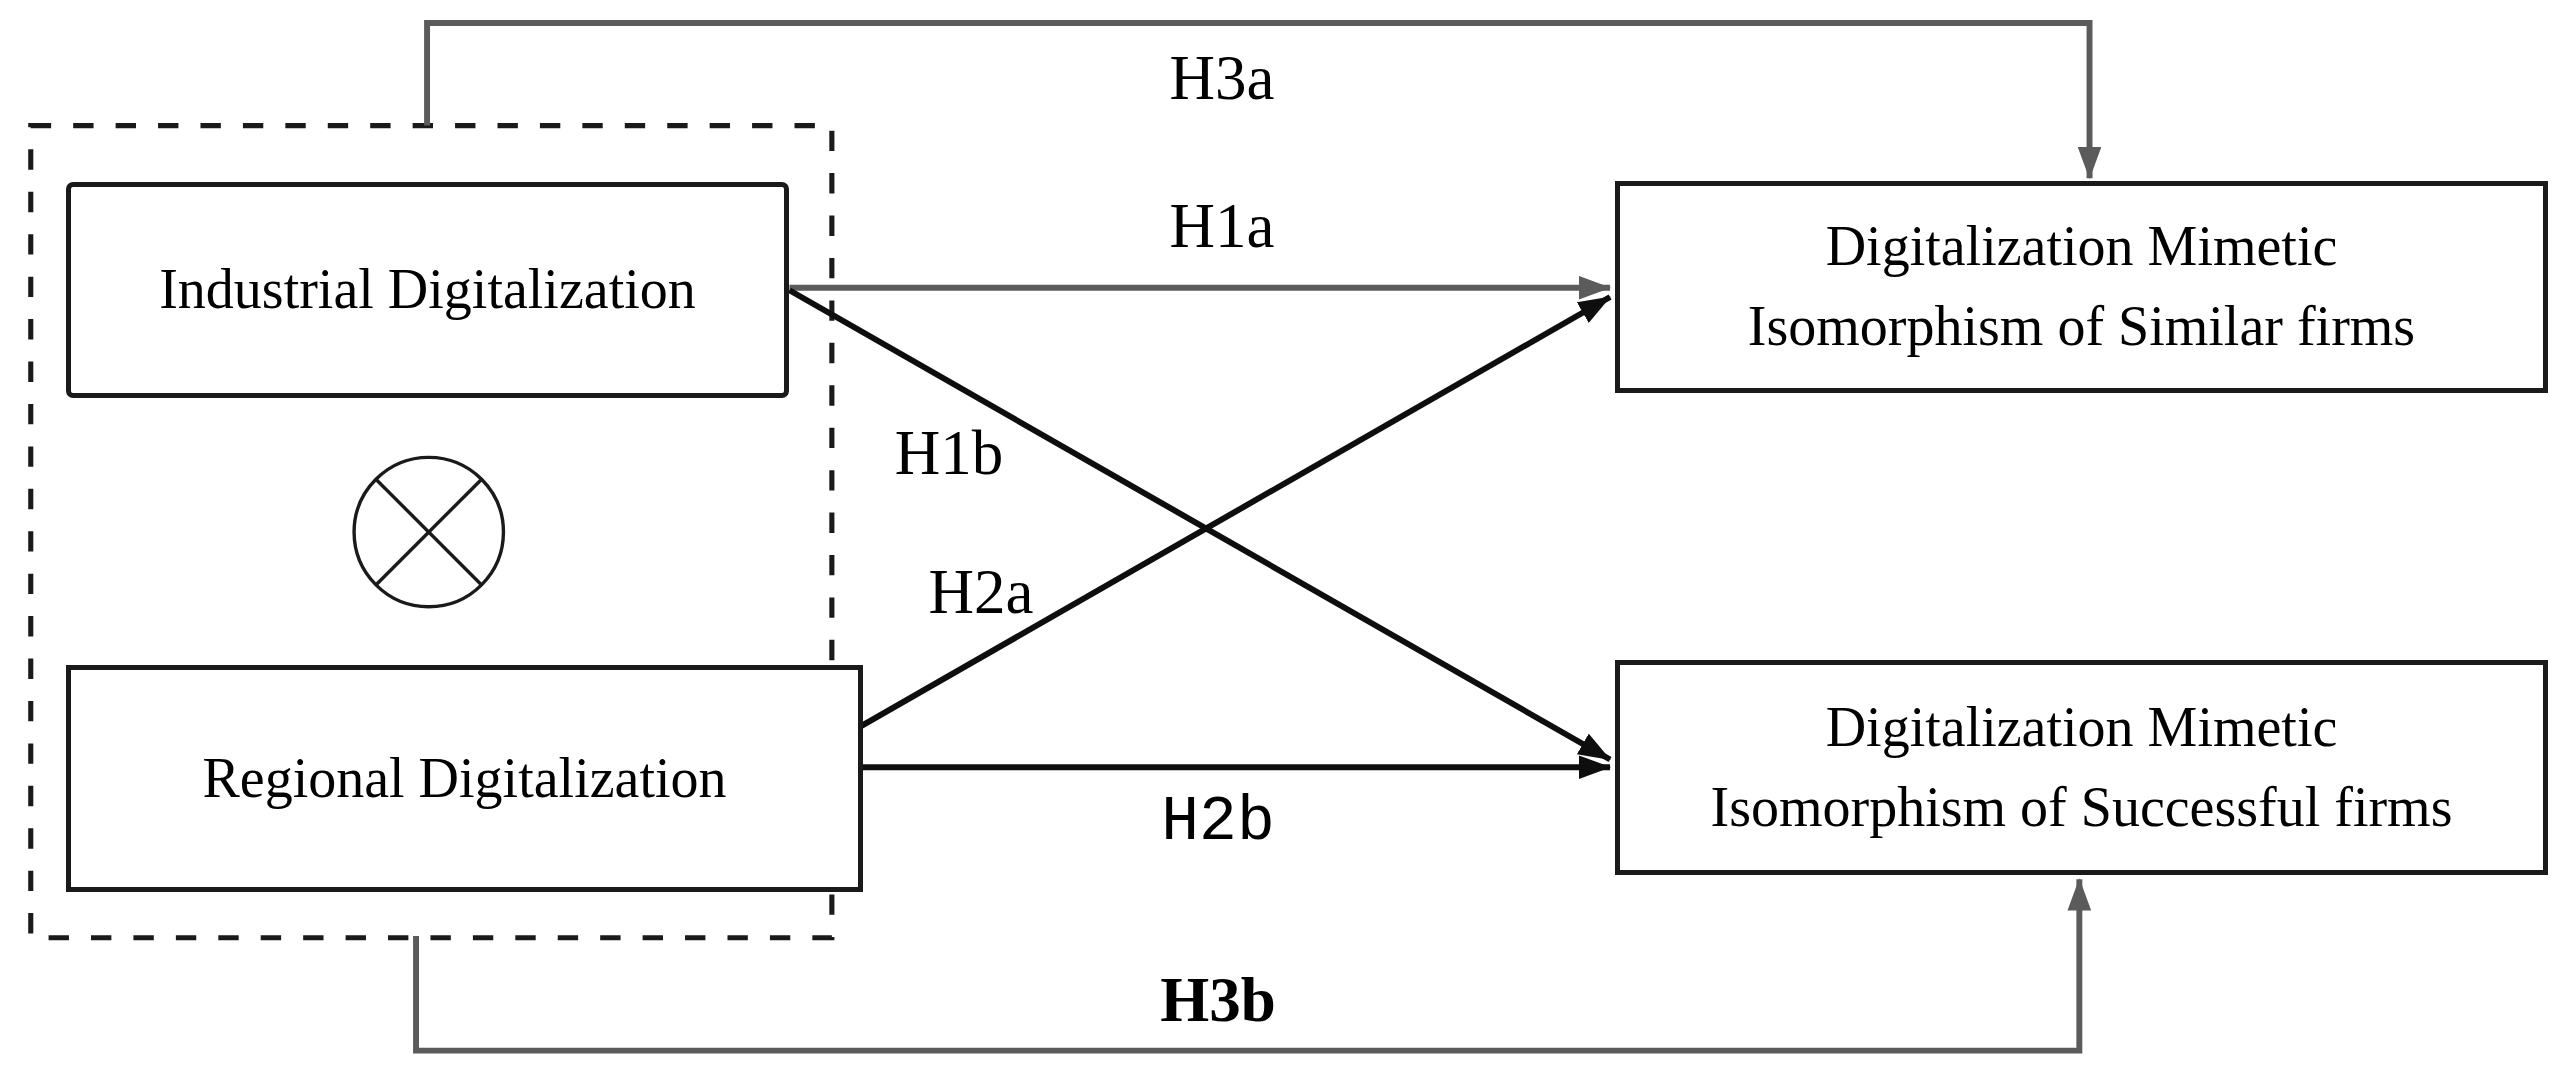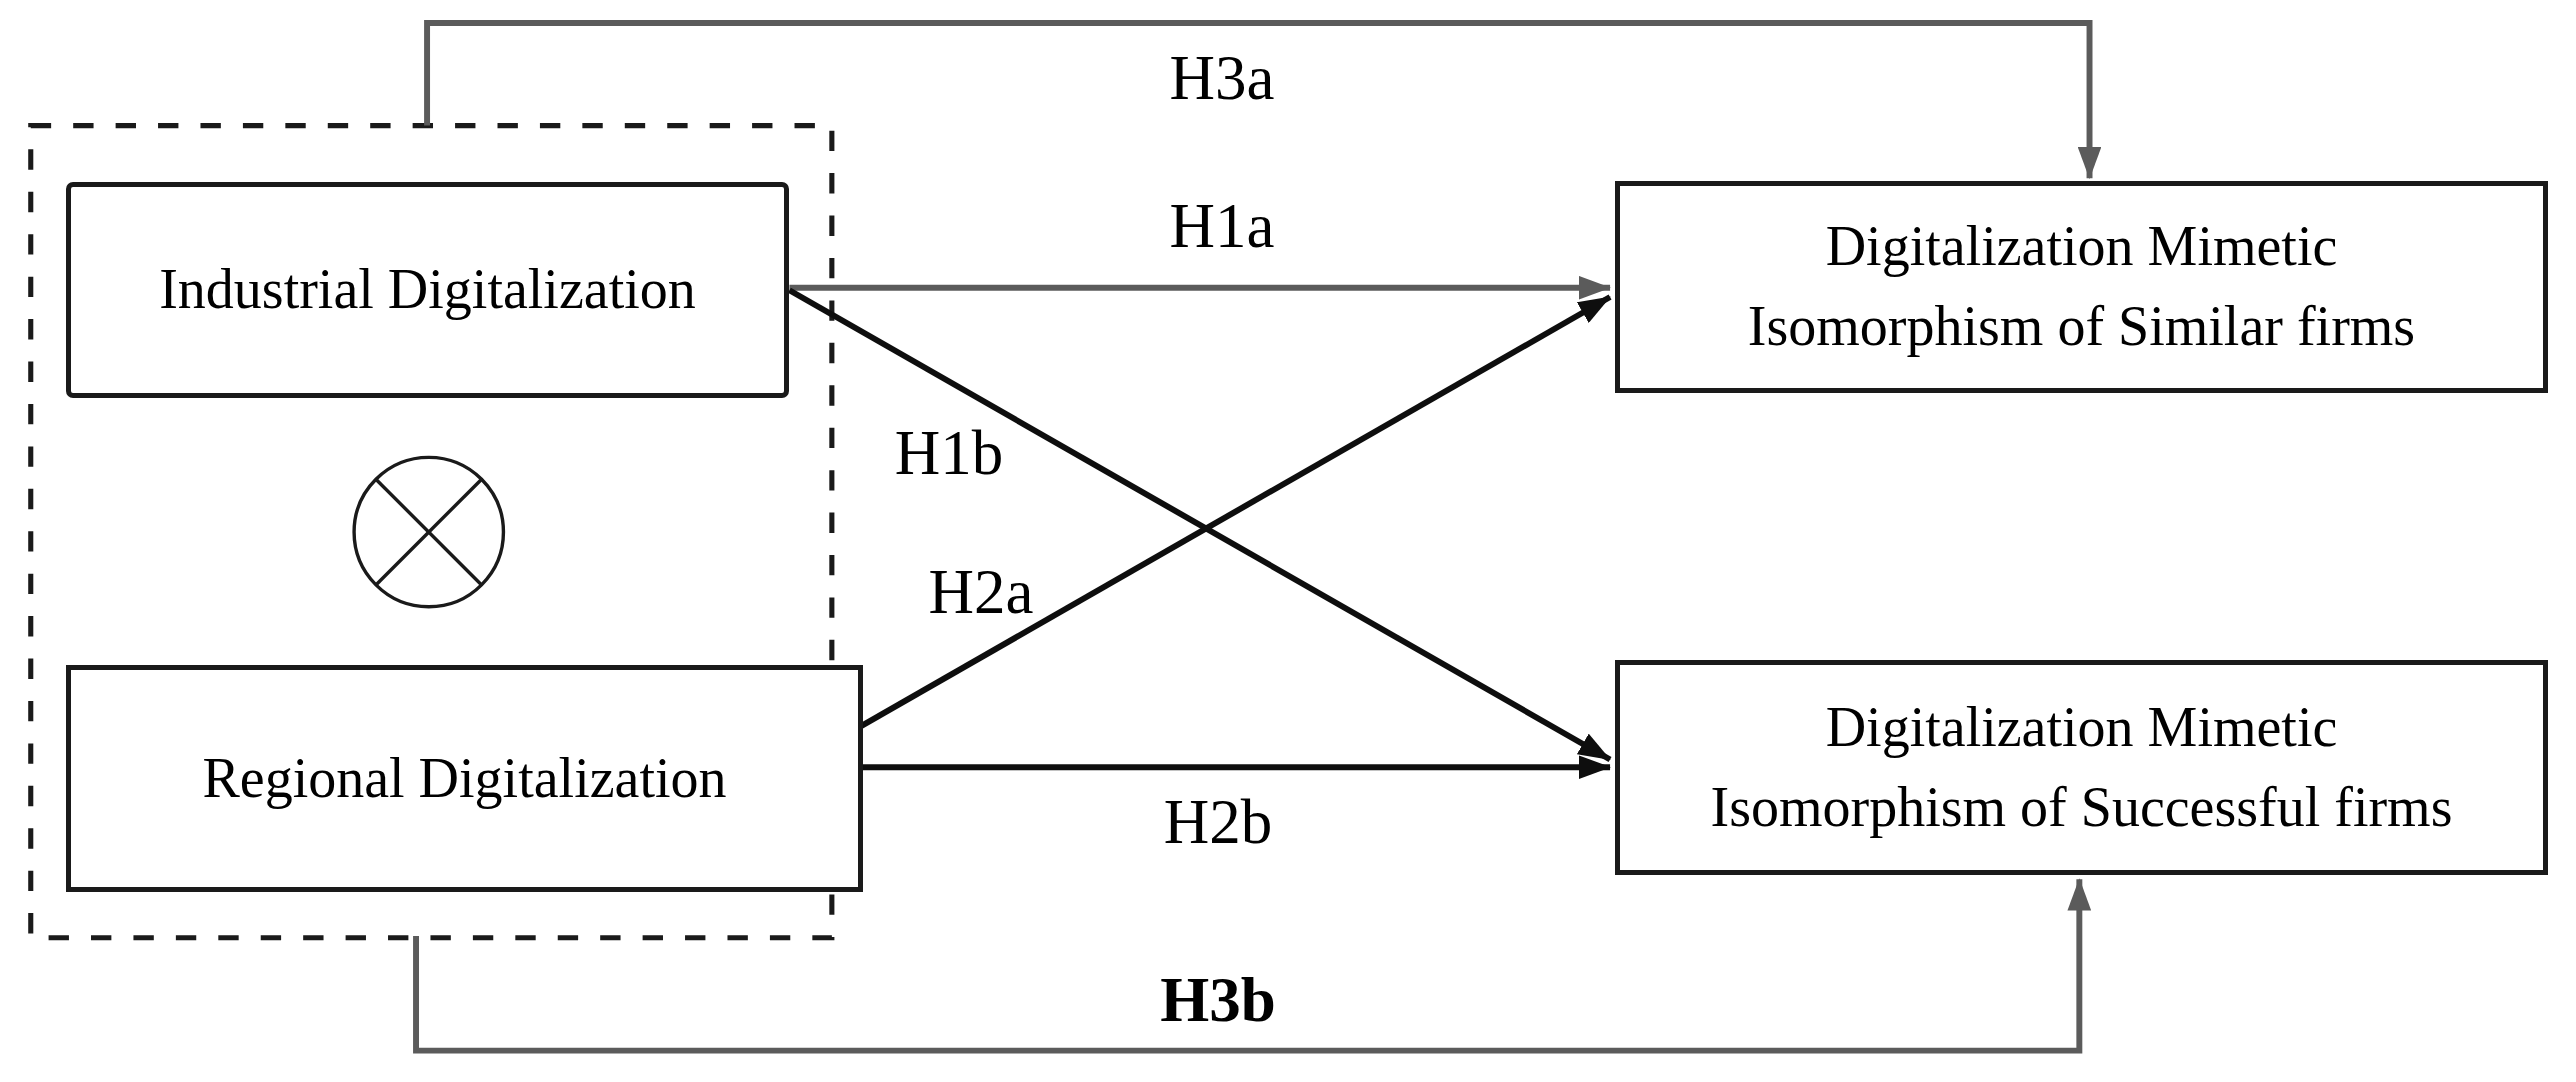--- a/index.html
+++ b/index.html
@@ -69,21 +69,21 @@
     transform: translate(-50%, -50%);
     font-size: 63px;
     line-height: 1;
     color: var(--text, #000000);
     white-space: nowrap;
   }
   .hyp-h3a { left: 1222px; top: 78px; text-align: center;   }
   .hyp-h1a { left: 1222px; top: 226px;  }
   .hyp-h1b { left: 949px; top: 453px;  }
   .hyp-h2a { left: 949px; top: 592px; margin-left: 32px;  }
-  .hyp-h2b { left: 1218px; top: 822px;  }
+  .hyp-h2b { left: 1218px; top: 822px; font-family: Liberation Mono, monospace;  }
   .hyp-h3b { left: 1218px; top: 1000px; font-weight: bold; }
 </style>
 </head>
 <body>
 
 <div class="canvas">
 
   <svg class="wires" viewBox="0 0 3035 1275" aria-hidden="true">
     <defs>
       <marker id="arrowGray" markerUnits="userSpaceOnUse" markerWidth="38" markerHeight="28" refX="37" refY="14" orient="auto">

